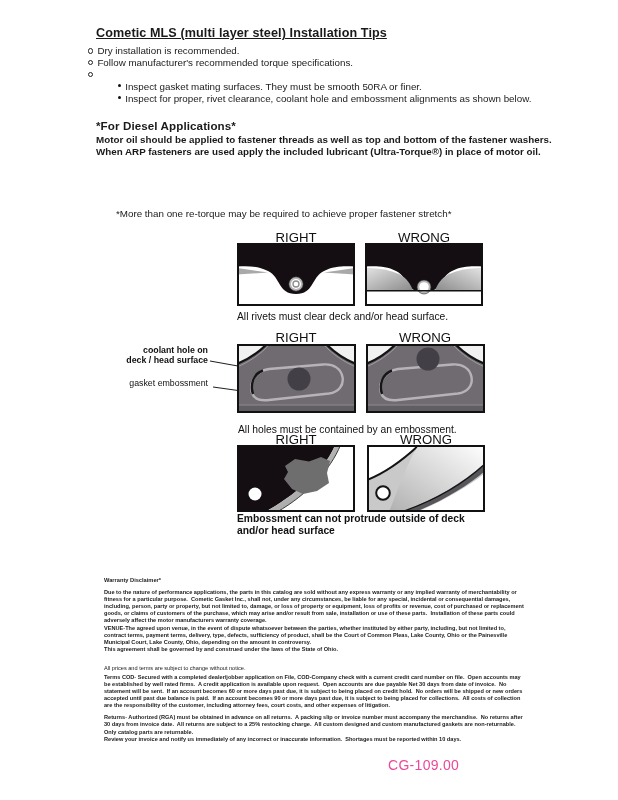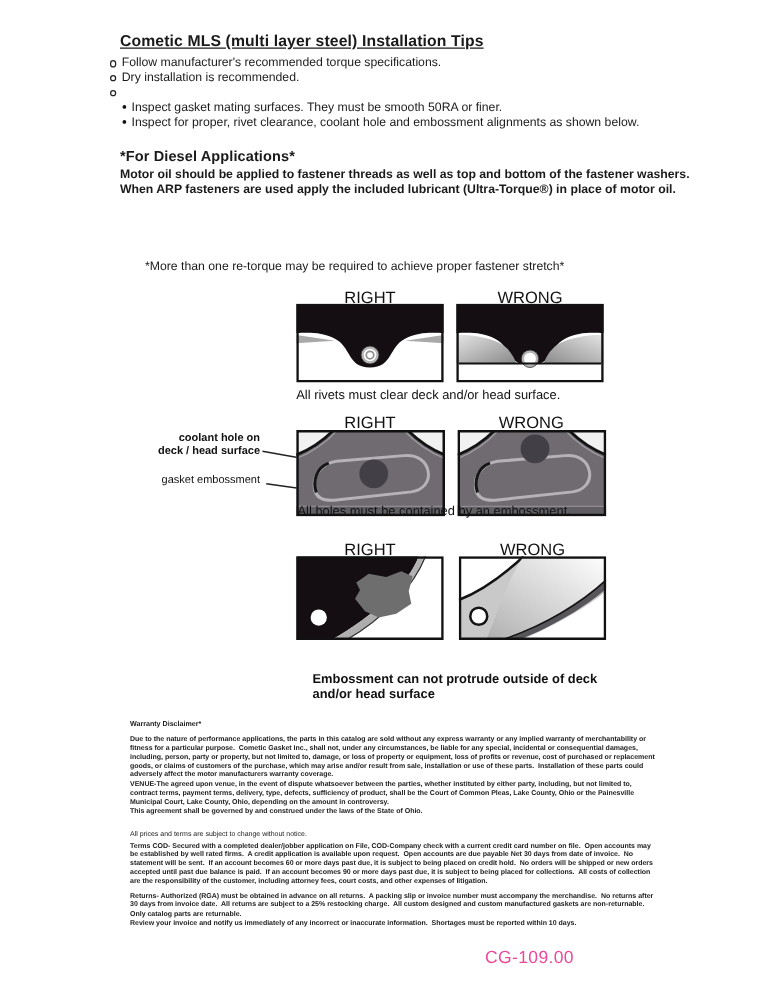--- a/index.html
+++ b/index.html
@@ -4,21 +4,21 @@
 <style>
   html,body { margin:0; padding:0; }
   body { font-family:"Liberation Sans","DejaVu Sans",sans-serif; background:#ffffff; }
   .page { position:relative; width:618px; height:800px; background:#ffffff; overflow:hidden; color:#1a1a1a; }
   .abs { position:absolute; }
 
   .title { left:96px; top:26px; font-size:12.6px; font-weight:bold; text-decoration:underline; letter-spacing:0.1px; }
 
   .bullets { left:88px; top:45px; font-size:9.8px; }
   .b-row { display:flex; align-items:flex-start; height:11.9px; }
-  .b-row.indent { margin-left:10px;text-align:right; }
+  .b-row.indent { margin-left:30px;text-align:right; }
   .b-marker { flex:0 0 auto; margin:3.2px 4px 0 0; width:3.4px; height:3.4px; border-radius:50%; }
   .b-marker.open { border:1px solid #222; }
   .b-marker.filled { background:#111; width:3.2px; height:3.2px; margin-top:3.4px; }
 
   .diesel-heading { left:96px; top:119px; font-size:11.6px; font-weight:bold; letter-spacing:0.1px; }
   .para { font-size:9.8px; line-height:11.6px; }
   .lines { white-space:pre;font-weight:bold; }
   .p1 { left:96px; top:134px; }
   .p2 { left:96px; top:164px; }
   .p3 { left:96px; top:208px;margin-left:20px; }
@@ -39,25 +39,25 @@
 </head>
 <body>
 
 <div class="page">
 
   <div class="abs title">Cometic MLS (multi layer steel) Installation Tips</div>
 
   <div class="abs bullets">
     <div class="b-row">
       <span class="b-marker open"></span>
-      <span>Follow manufacturer's recommended torque specifications.</span>
+      <span>Dry installation is recommended.</span>
     </div>
     <div class="b-row">
       <span class="b-marker open"></span>
-      <span>Dry installation is recommended.</span>
+      <span>Follow manufacturer's recommended torque specifications.</span>
     </div>
     <div class="b-row">
       <span class="b-marker open"></span>
     </div>
     <div class="b-row indent">
       <span class="b-marker filled"></span>
       <span>Inspect gasket mating surfaces.  They must be smooth 50RA or finer.</span>
     </div>
     <div class="b-row indent">
       <span class="b-marker filled"></span>
@@ -153,21 +153,21 @@
       <path d="M89,0 H119 V20 C109,16 98,9 89,0 Z" fill="#f2f1f2"></path>
       <path d="M89,0 C98,9 109,16 119,20" fill="none" stroke="#131313" stroke-width="2.2"></path>
       <path d="M86,0 C95,10 107,18 119,23" fill="none" stroke="#a09ca2" stroke-width="1"></path>
       <path d="M15,49 C12,38 19,27 32,25 L86,20.5 C97,19.5 104,25 105.5,33 C107,41 102,48 92,49.5 L32,56 C23,57 17,55 15,49 Z" fill="none" stroke="#b7b2b8" stroke-width="2.4"></path>
       <path d="M16,50 C13,41 16,30 26,26.5" fill="none" stroke="#161616" stroke-width="2.4"></path>
       <circle cx="62" cy="15" r="11.5" fill="#433f46"></circle>
       <rect x="1" y="1" width="117" height="67" fill="none" stroke="#111111" stroke-width="2"></rect>
     </svg>
   </div>
 
-  <div class="abs caption" style="left:238px; top:404px;">All holes must be contained by an embossment.</div>
+  <div class="abs caption" style="left:238px; top:424px;">All holes must be contained by an embossment.</div>
 
   <div class="abs dlabel" style="left:237px; top:432px;">RIGHT</div>
   <div class="abs dlabel" style="left:367px; top:432px;">WRONG</div>
 
   <div class="abs panel" style="left:237px; top:445px;">
     <svg width="118" height="67" viewBox="0 0 118 67">
       <defs>
         <linearGradient id="d3g" x1="0" y1="0" x2="1" y2="1">
           <stop offset="0" stop-color="#d9d9d9"></stop>
             <stop offset="1" stop-color="#8d8d8d"></stop>
@@ -196,21 +196,21 @@
       <path d="M52,0 C38,13 18,28 0,35" stroke="#131313" stroke-width="2" fill="none"></path>
       <path d="M52,0 H118 V18 C94,40 64,56 34,67 L22,67 C32,42 42,13 52,0 Z" fill="url(#d3w)"></path>
       <path d="M118,18 C94,40 64,56 34,67 L48,67 C76,56 102,40 118,26 Z" fill="#59565b"></path>
       <path d="M118,19 C94,41 64,57 34,67" stroke="#131313" stroke-width="1.2" fill="none"></path>
       <path d="M118,28 C102,41 76,56 50,67 L118,67 Z" fill="#ffffff"></path>
       <circle cx="16" cy="48" r="6.8" fill="#ffffff" stroke="#131313" stroke-width="2"></circle>
       <rect x="1" y="1" width="116" height="65" fill="none" stroke="#111111" stroke-width="2"></rect>
     </svg>
   </div>
 
-  <div class="abs caption lines" style="left:237px; top:538px; line-height:11.5px;margin-left:13px;">Embossment can not protrude outside of deck
+  <div class="abs caption lines" style="left:237px; top:513px; line-height:11.5px;">Embossment can not protrude outside of deck
 and/or head surface</div>
 
   <div class="abs legal">
     <div class="abs legal-heading">Warranty Disclaimer*</div>
     <div class="abs lines" style="top:11.5px;">Due to the nature of performance applications, the parts in this catalog are sold without any express warranty or any implied warranty of merchantability or
 fitness for a particular purpose.  Cometic Gasket Inc., shall not, under any circumstances, be liable for any special, incidental or consequential damages,
 including, person, party or property, but not limited to, damage, or loss of property or equipment, loss of profits or revenue, cost of purchased or replacement
 goods, or claims of customers of the purchase, which may arise and/or result from sale, installation or use of these parts.  Installation of these parts could
 adversely affect the motor manufacturers warranty coverage.</div>
     <div class="abs lines" style="top:47.5px;">VENUE-The agreed upon venue, in the event of dispute whatsoever between the parties, whether instituted by either party, including, but not limited to,

